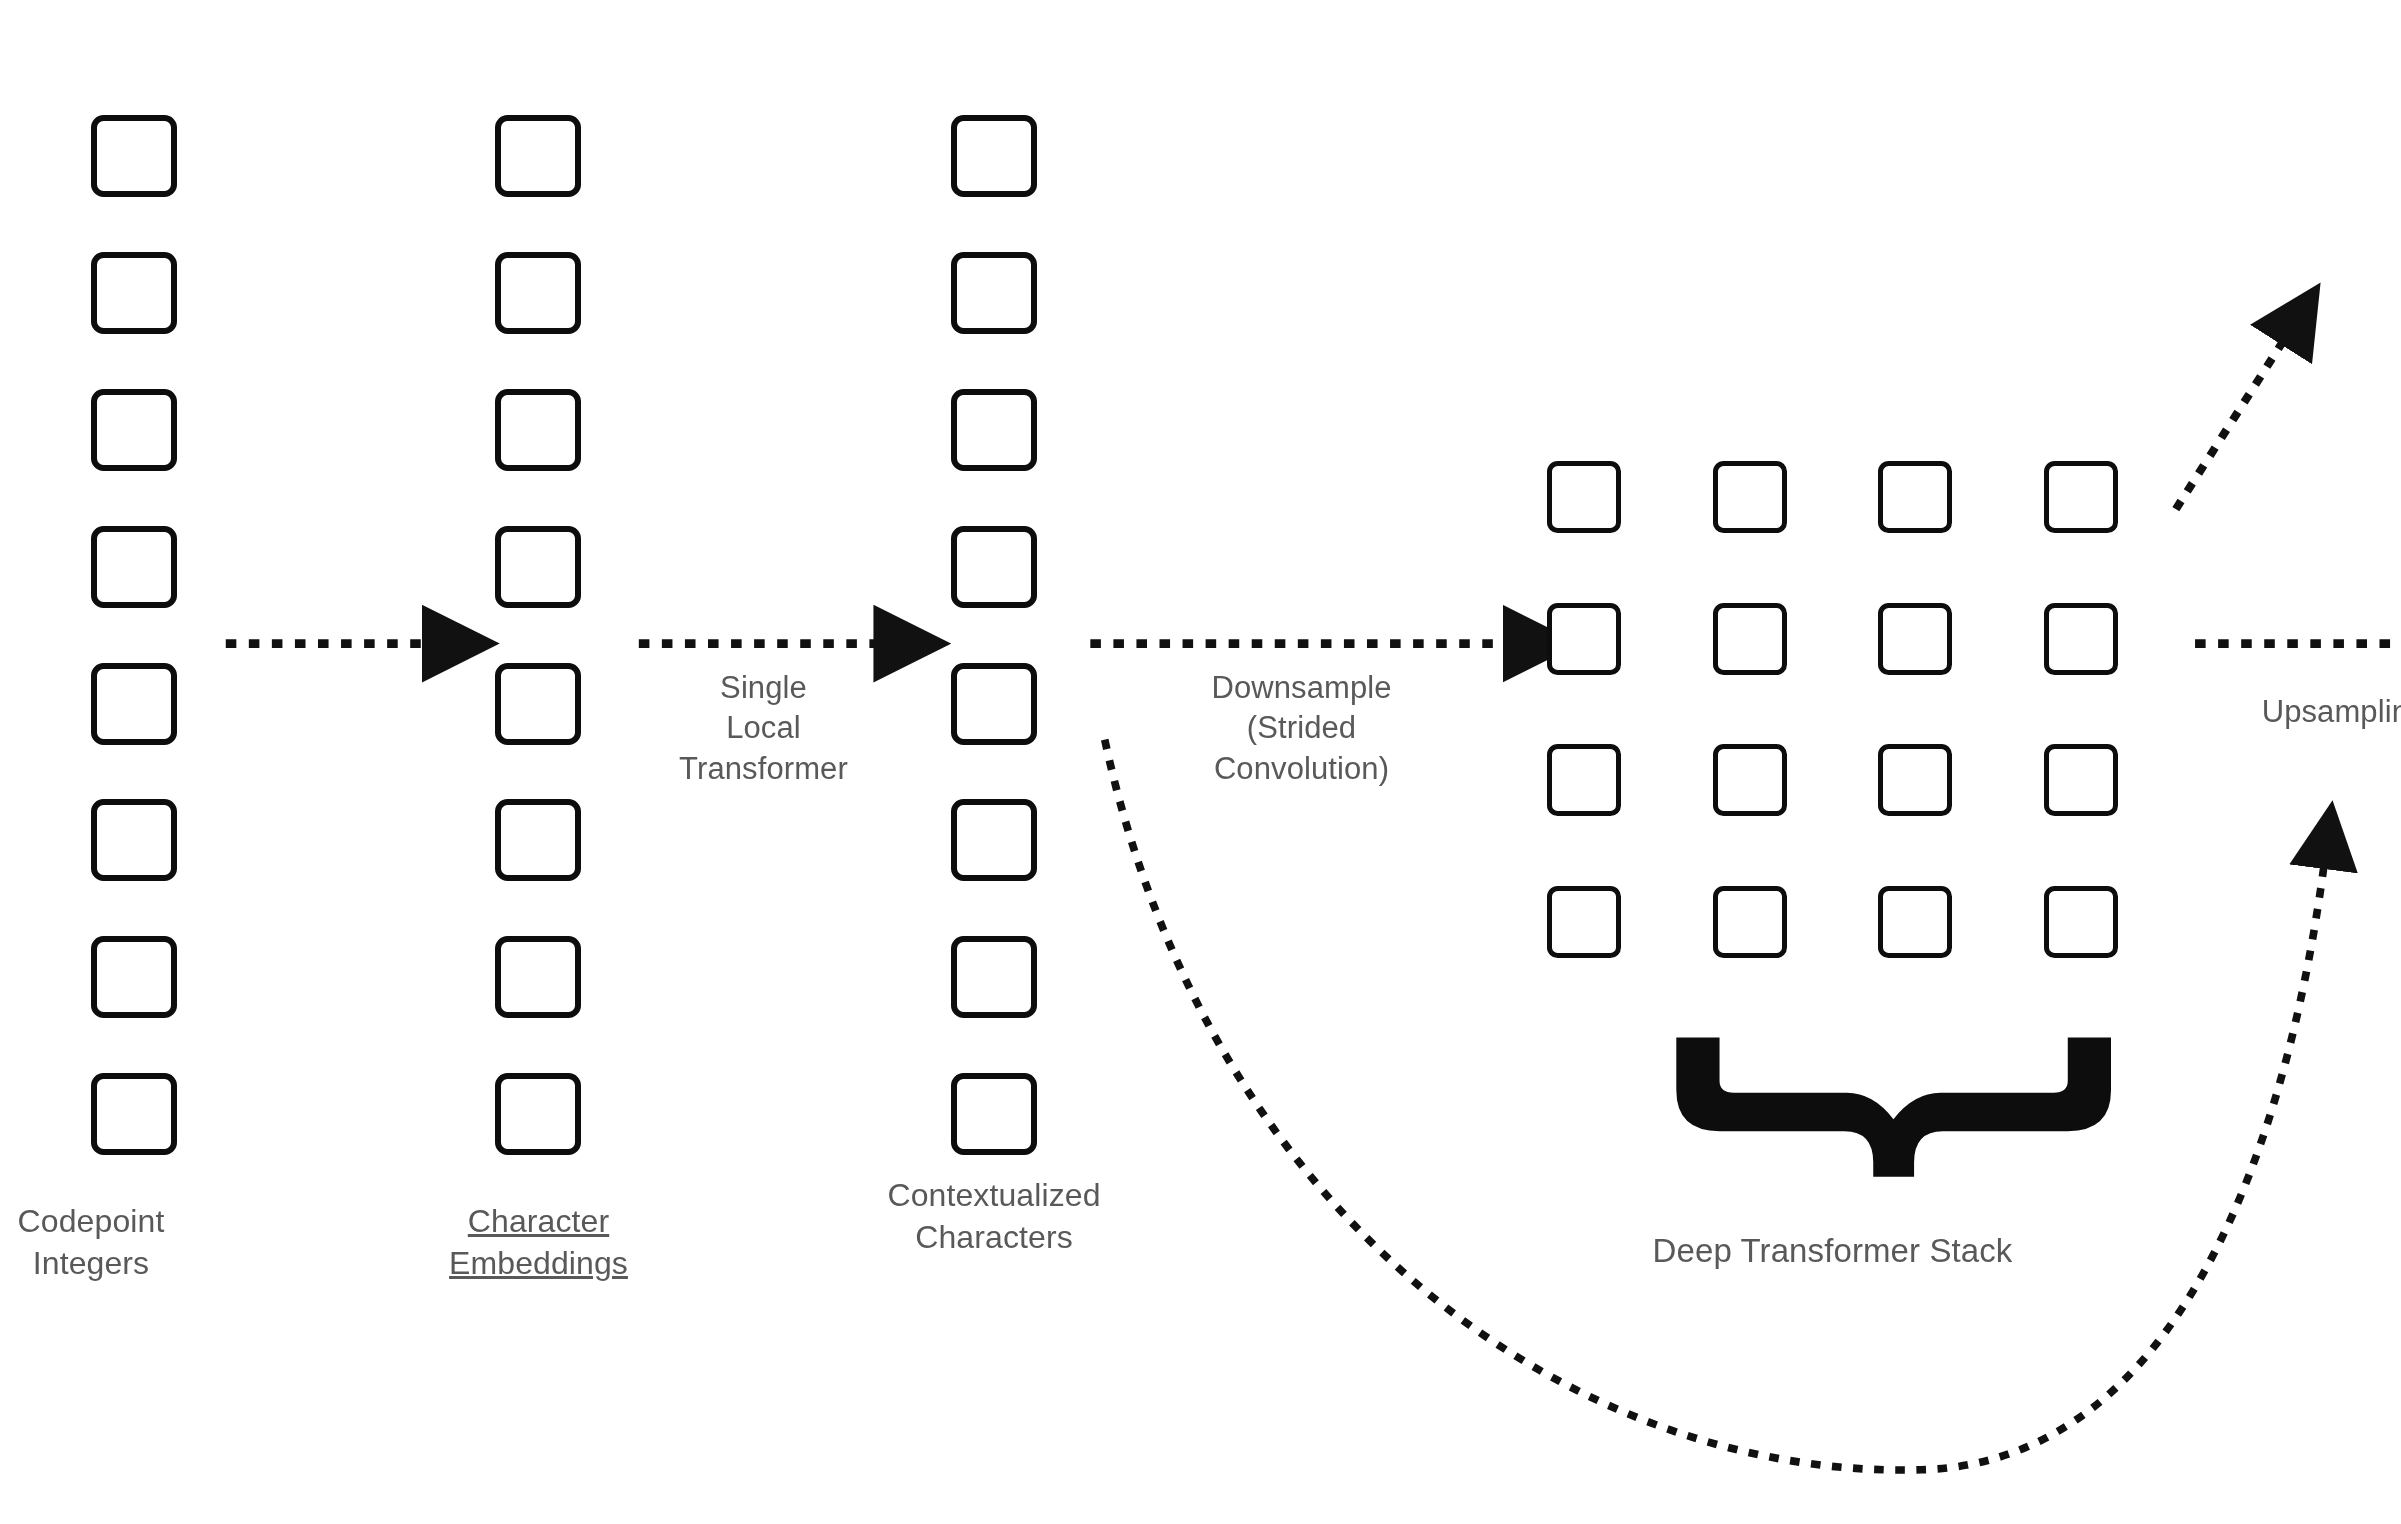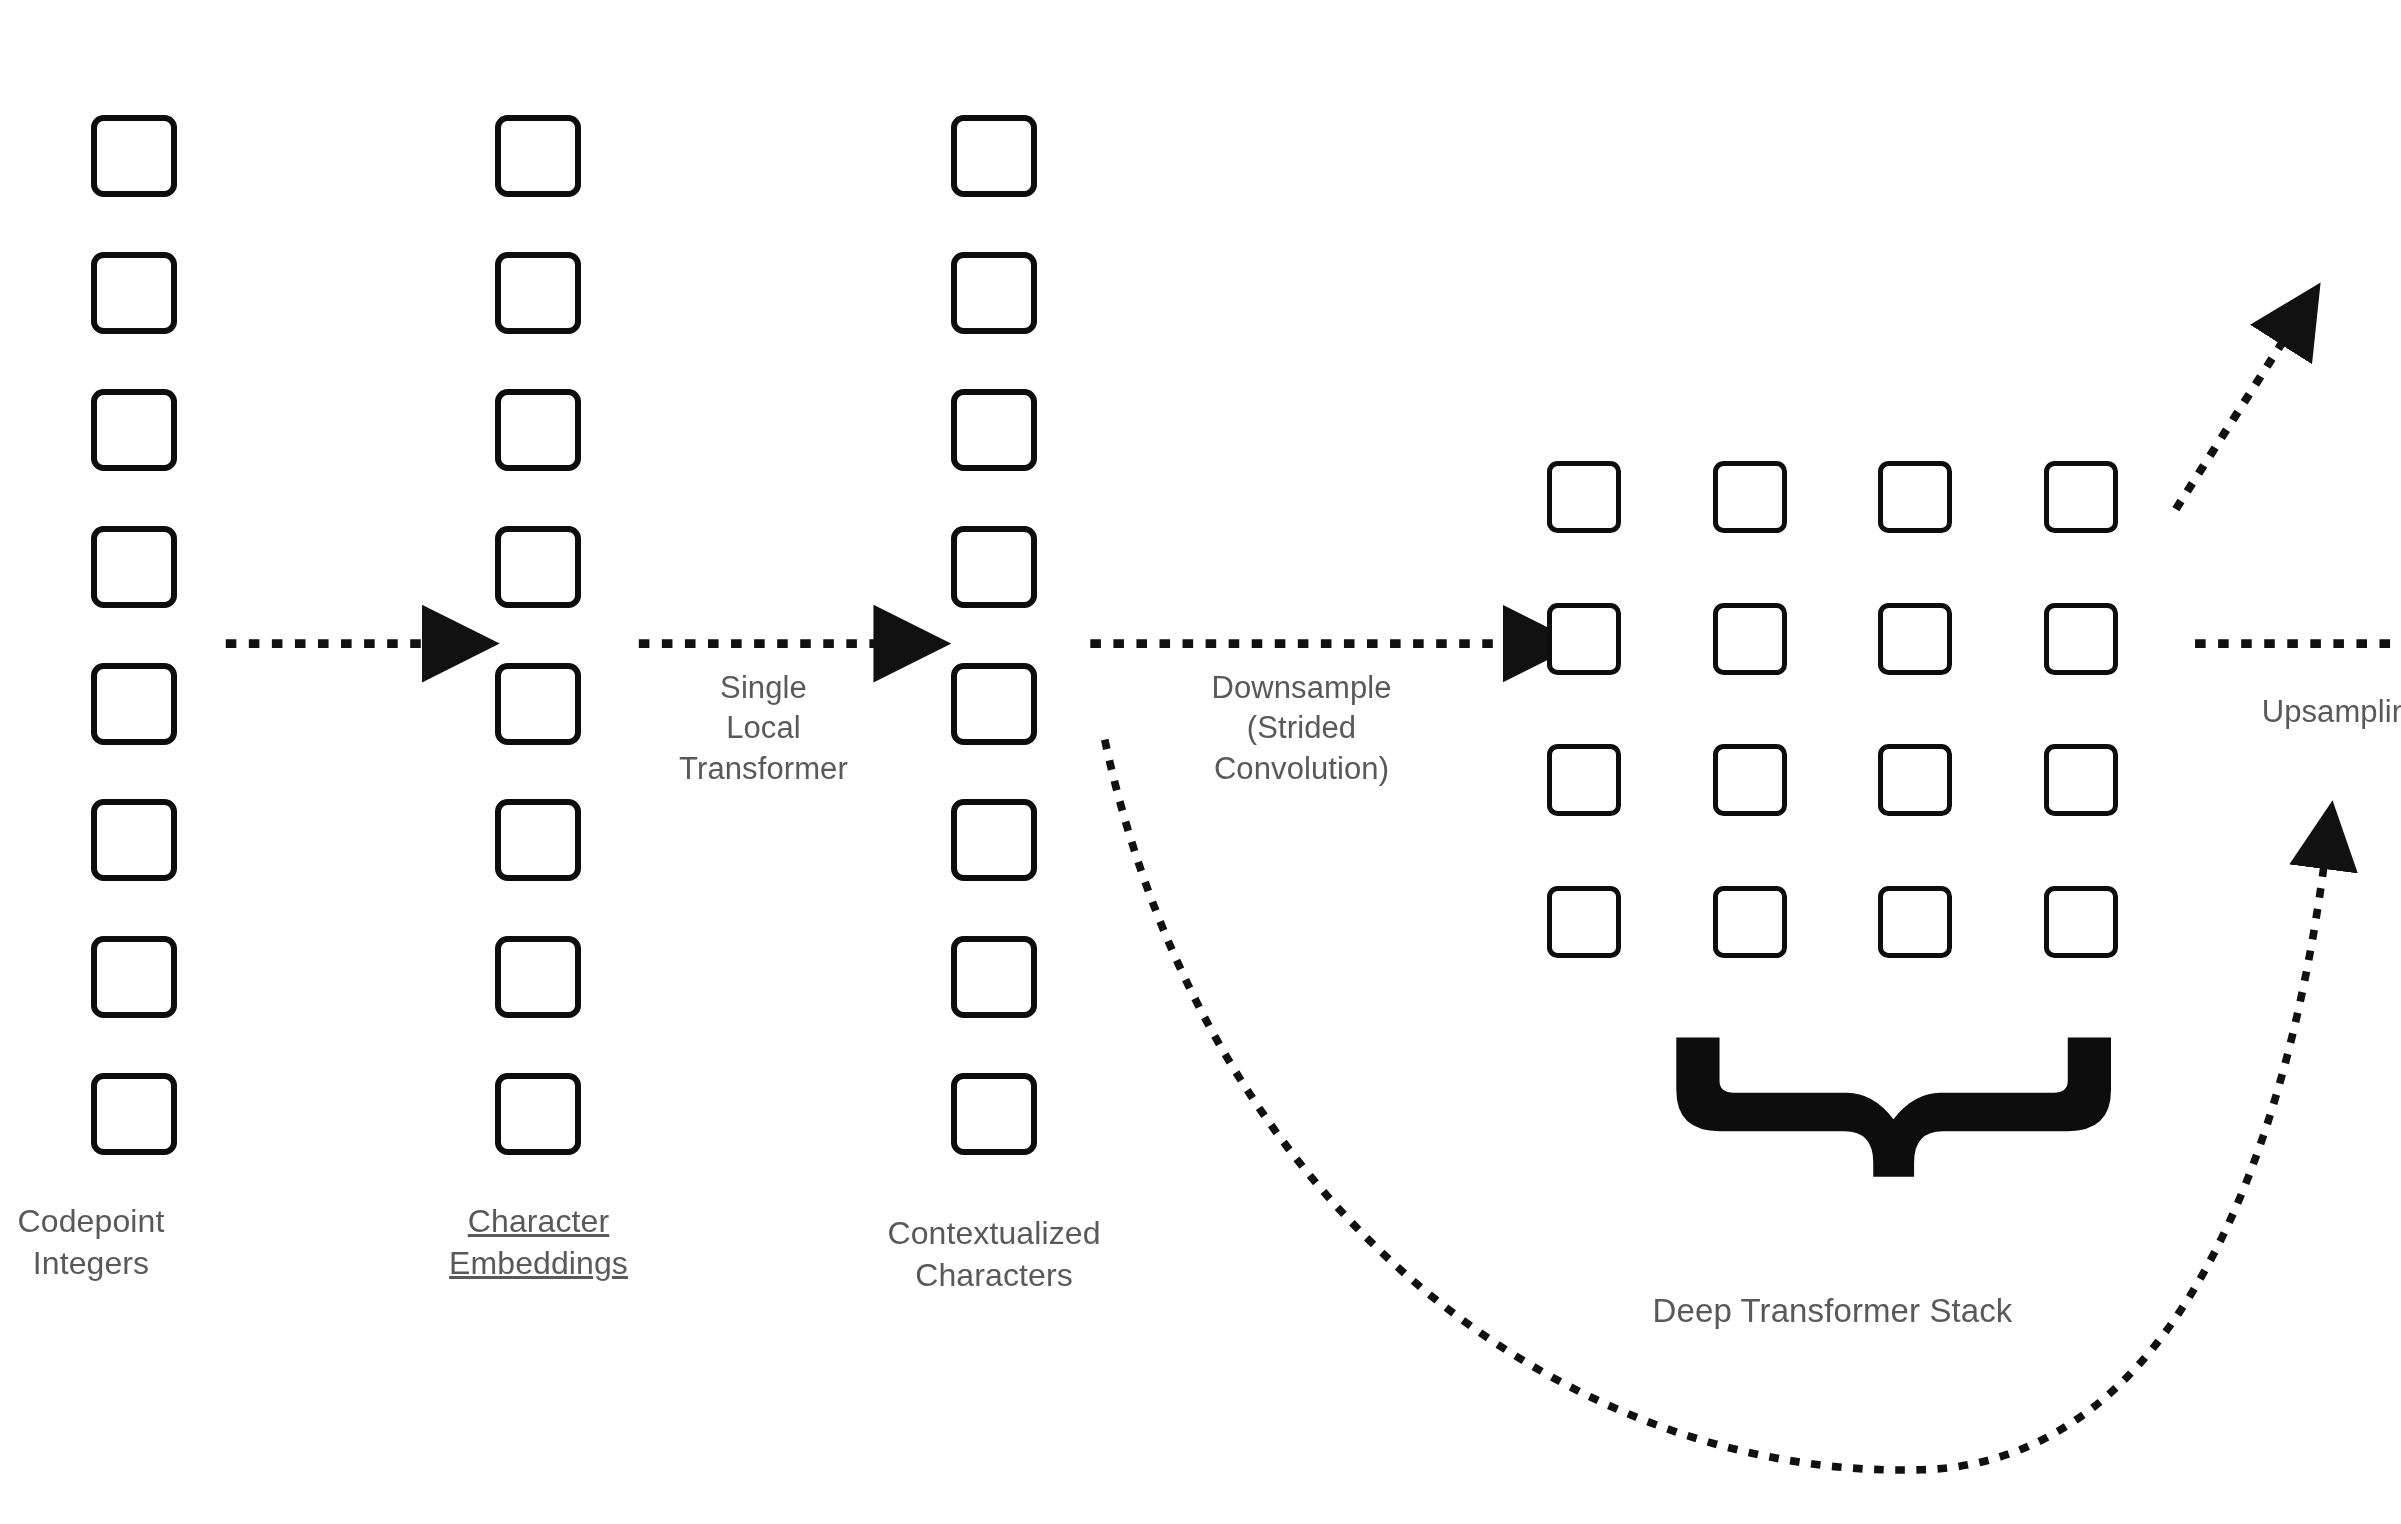--- a/index.html
+++ b/index.html
@@ -146,21 +146,21 @@
   <div class="col" style="left:951px;top:115px;width:86px;height:1037px;">
     <div class="tok" style="left:0;top:0px;width:86px;height:82px;"></div>
     <div class="tok" style="left:0;top:137px;width:86px;height:82px;"></div>
     <div class="tok" style="left:0;top:274px;width:86px;height:82px;"></div>
     <div class="tok" style="left:0;top:411px;width:86px;height:82px;"></div>
     <div class="tok" style="left:0;top:548px;width:86px;height:82px;"></div>
     <div class="tok" style="left:0;top:684px;width:86px;height:82px;"></div>
     <div class="tok" style="left:0;top:821px;width:86px;height:82px;"></div>
     <div class="tok" style="left:0;top:958px;width:86px;height:82px;"></div>
   </div>
-  <div class="lbl caption" style="left:778px;top:1213px;width:432px;">Contextualized
+  <div class="lbl caption" style="left:778px;top:1175px;width:432px;">Contextualized
 Characters</div>
 
   <div class="col" style="left:1547px;top:461px;width:572px;height:509px;">
     <div class="tok small" style="left:0px;top:0px;width:74px;height:72px;"></div>
     <div class="tok small" style="left:166px;top:0px;width:74px;height:72px;"></div>
     <div class="tok small" style="left:331px;top:0px;width:74px;height:72px;"></div>
     <div class="tok small" style="left:497px;top:0px;width:74px;height:72px;"></div>
 
     <div class="tok small" style="left:0px;top:142px;width:74px;height:72px;"></div>
     <div class="tok small" style="left:166px;top:142px;width:74px;height:72px;"></div>
@@ -170,21 +170,21 @@
     <div class="tok small" style="left:0px;top:283px;width:74px;height:72px;"></div>
     <div class="tok small" style="left:166px;top:283px;width:74px;height:72px;"></div>
     <div class="tok small" style="left:331px;top:283px;width:74px;height:72px;"></div>
     <div class="tok small" style="left:497px;top:283px;width:74px;height:72px;"></div>
 
     <div class="tok small" style="left:0px;top:425px;width:74px;height:72px;"></div>
     <div class="tok small" style="left:166px;top:425px;width:74px;height:72px;"></div>
     <div class="tok small" style="left:331px;top:425px;width:74px;height:72px;"></div>
     <div class="tok small" style="left:497px;top:425px;width:74px;height:72px;"></div>
   </div>
-  <div class="lbl stacklbl" style="left:1542px;top:1290px;width:581px;">Deep Transformer Stack</div>
+  <div class="lbl stacklbl" style="left:1542px;top:1230px;width:581px;">Deep Transformer Stack</div>
 
   <div class="lbl caption" style="left:2368px;top:1215px;width:480px;">Concatenated
 Representations</div>
 
 
   <div class="lbl arrowlbl" style="left:624px;top:668px;width:279px;">Single
 Local
 Transformer</div>
 
   <div class="lbl arrowlbl" style="left:1143px;top:668px;width:317px;">Downsample

